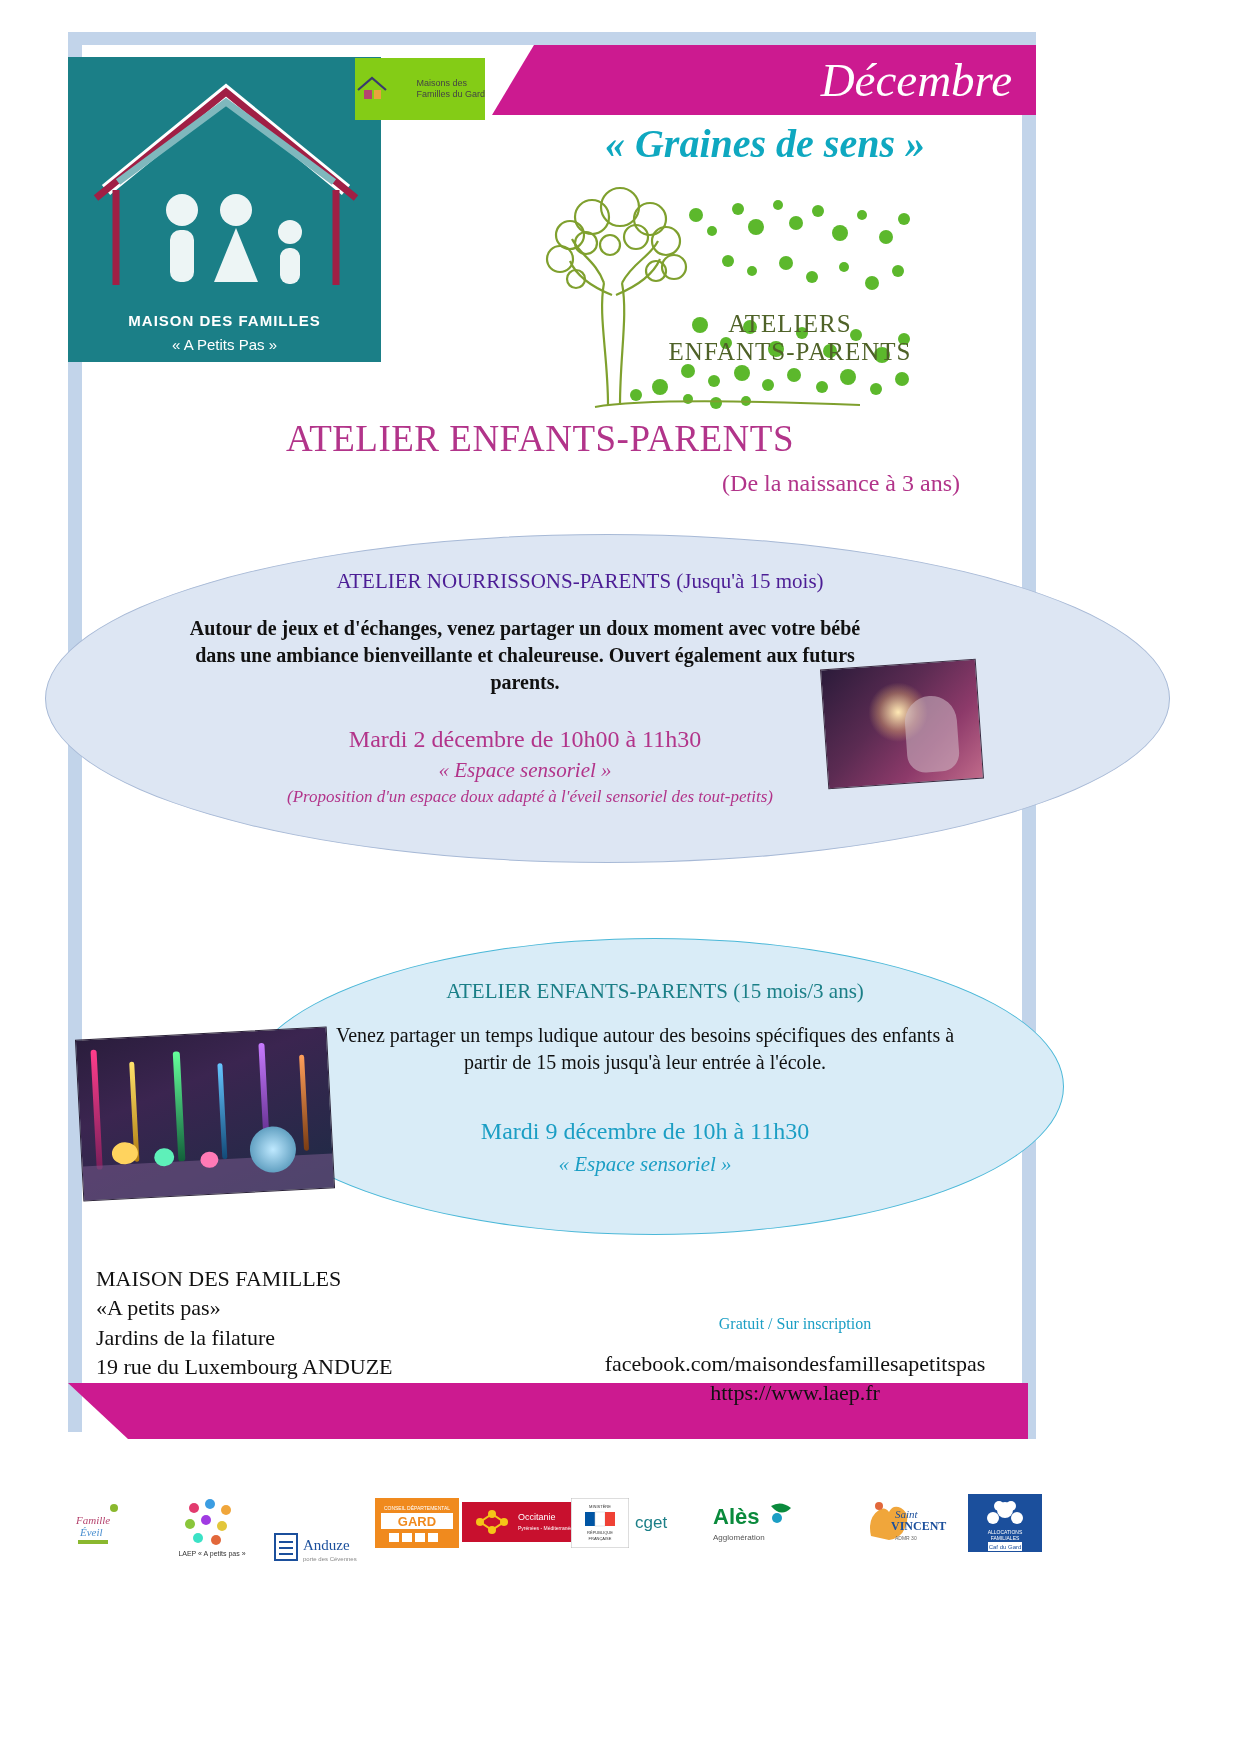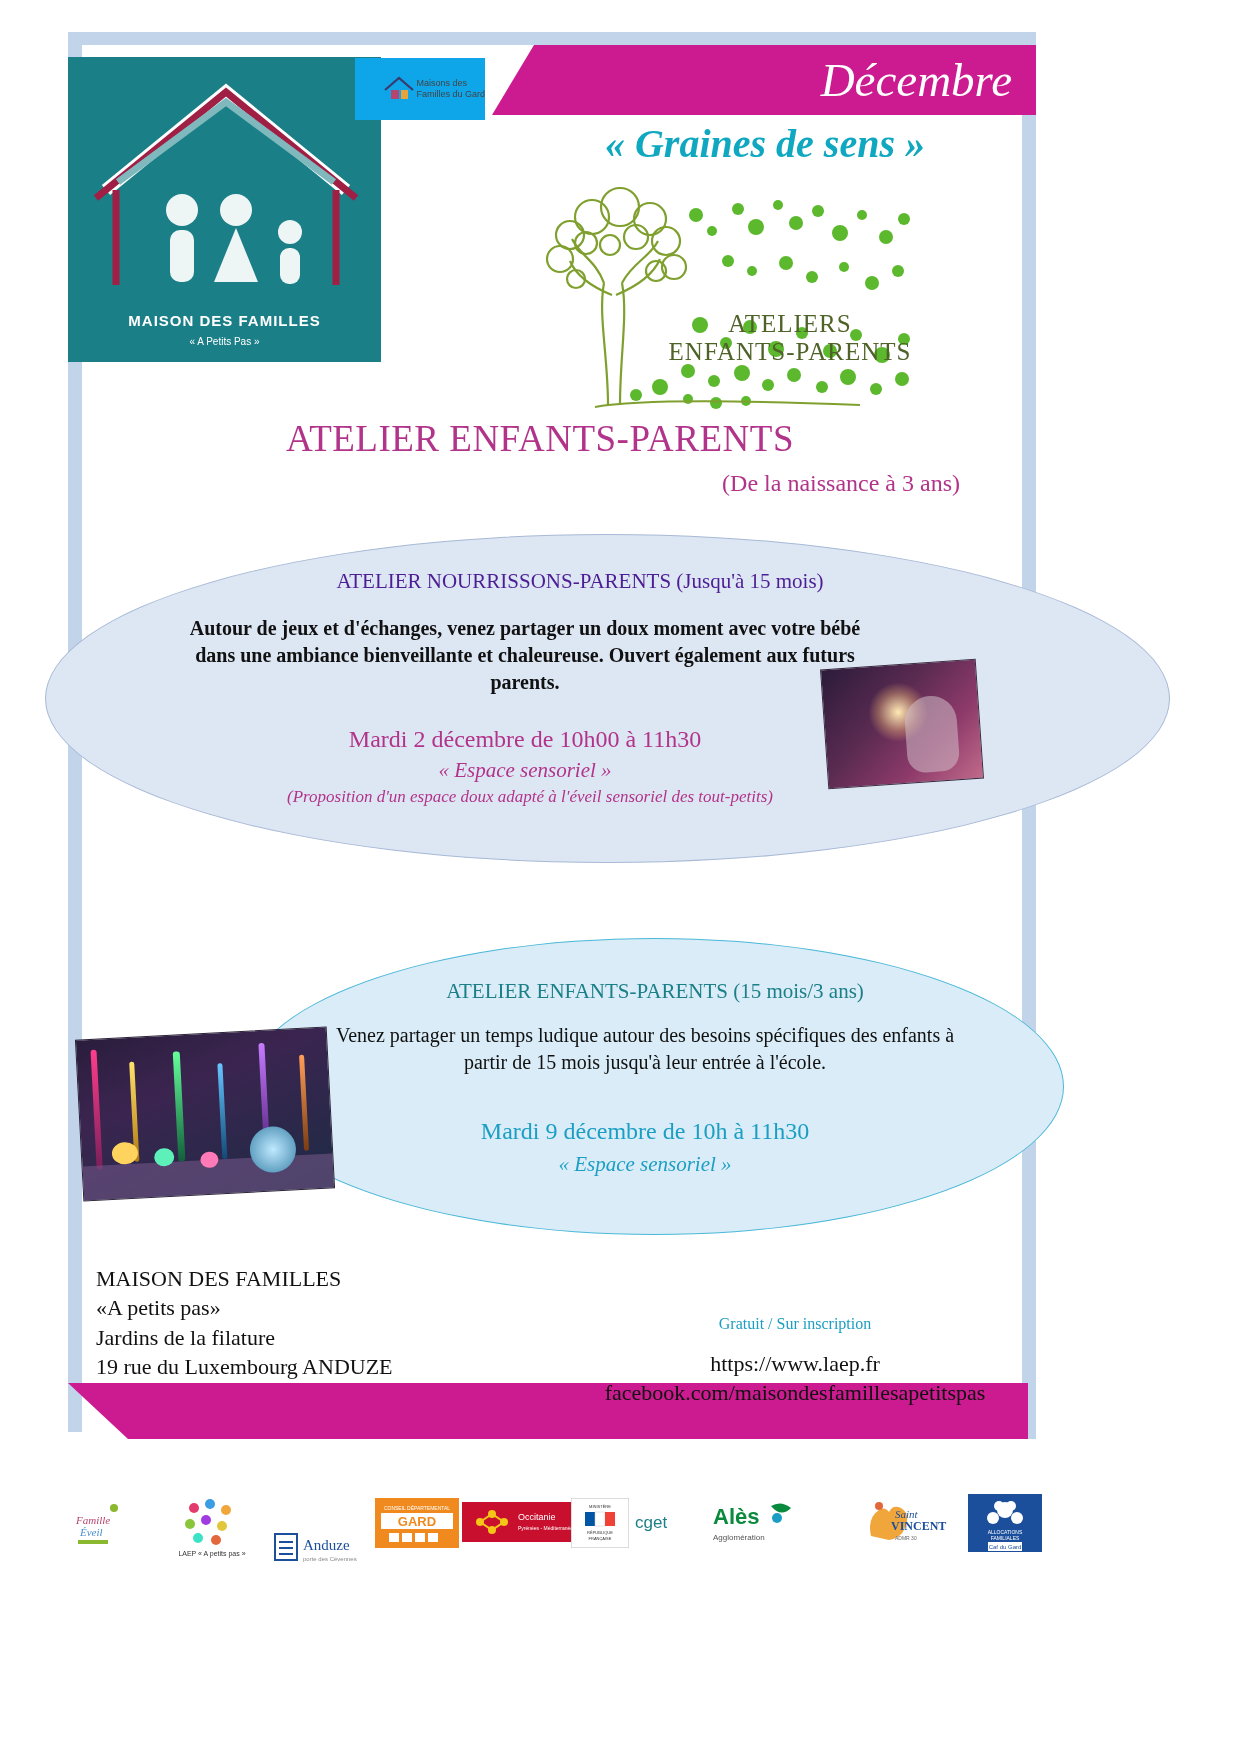--- a/index.html
+++ b/index.html
@@ -19,24 +19,24 @@
   .banner-text{position:absolute;left:492px;top:45px;width:536px;height:70px;color:#fff;
       font-family:"Liberation Serif", serif;font-size:47px;font-style:italic;
       display:flex;align-items:center;justify-content:flex-end;padding-right:16px;box-sizing:border-box;}
 
   
   .logo-box{position:absolute;left:68px;top:57px;width:313px;height:305px;background:#1b7f87;}
   .logo-house{position:absolute;left:86px;top:70px;width:280px;height:230px;}
   .logo-caption{position:absolute;left:68px;top:312px;width:313px;text-align:center;color:#fff;
       font-family:"Liberation Sans", sans-serif;font-size:15px;font-weight:bold;letter-spacing:1px;}
   .logo-caption2{position:absolute;left:68px;top:336px;width:313px;text-align:center;color:#fff;
-      font-family:"Liberation Sans", sans-serif;font-size:10px;}
-
-  .mdf-logo{position:absolute;left:355px;top:58px;width:130px;height:62px;background:#0ea5e9;
-      display:flex;align-items:center;justify-content:flex-end;}
+      font-family:"Liberation Sans", sans-serif;font-size:15px;}
+
+  .mdf-logo{position:absolute;left:355px;top:58px;width:130px;height:62px;background:#84cc16;
+      display:flex;align-items:center;justify-content:space-between;}
   .mdf-logo-txt{font-family:"Liberation Sans", sans-serif;font-size:9px;color:#444;line-height:1.25;text-align:left;}
 
   
   .graines{position:absolute;left:500px;top:120px;width:530px;text-align:center;color:#0fa8c0;
       font-size:40px;font-style:italic;font-weight:bold;font-family:"Liberation Serif", serif;}
 
   
   .tree-wrap{position:absolute;left:500px;top:175px;width:470px;height:240px;}
 
   .ateliers-line1{position:absolute;left:600px;top:310px;width:380px;text-align:center;
@@ -244,22 +244,22 @@
 
   <div class="addr">
     <div>MAISON DES FAMILLES</div>
     <div>«A petits pas»</div>
     <div>Jardins de la filature</div>
     <div>19 rue du Luxembourg ANDUZE</div>
   </div>
 
   <div class="gratuit">Gratuit / Sur inscription</div>
   <div class="rens">
+    <div>facebook.com/maisondesfamillesapetitspas</div>
     <div>https://www.laep.fr</div>
-    <div>facebook.com/maisondesfamillesapetitspas</div>
   </div>
 
   <div class="partners">
 
     <div class="plogo" style="left:68px;top:6px;width:80px;height:56px;">
       <svg width="76" height="52" viewBox="0 0 76 52">
         <circle cx="44" cy="10" r="4" fill="#8ab82e"></circle>
         <text x="6" y="26" font-family="Liberation Serif, serif" font-size="11" fill="#b5446e" font-style="italic">Famille</text>
         <text x="10" y="38" font-family="Liberation Serif, serif" font-size="11" fill="#4a8fd0" font-style="italic">Éveil</text>
         <rect x="8" y="42" width="30" height="4" fill="#8ab82e"></rect>

